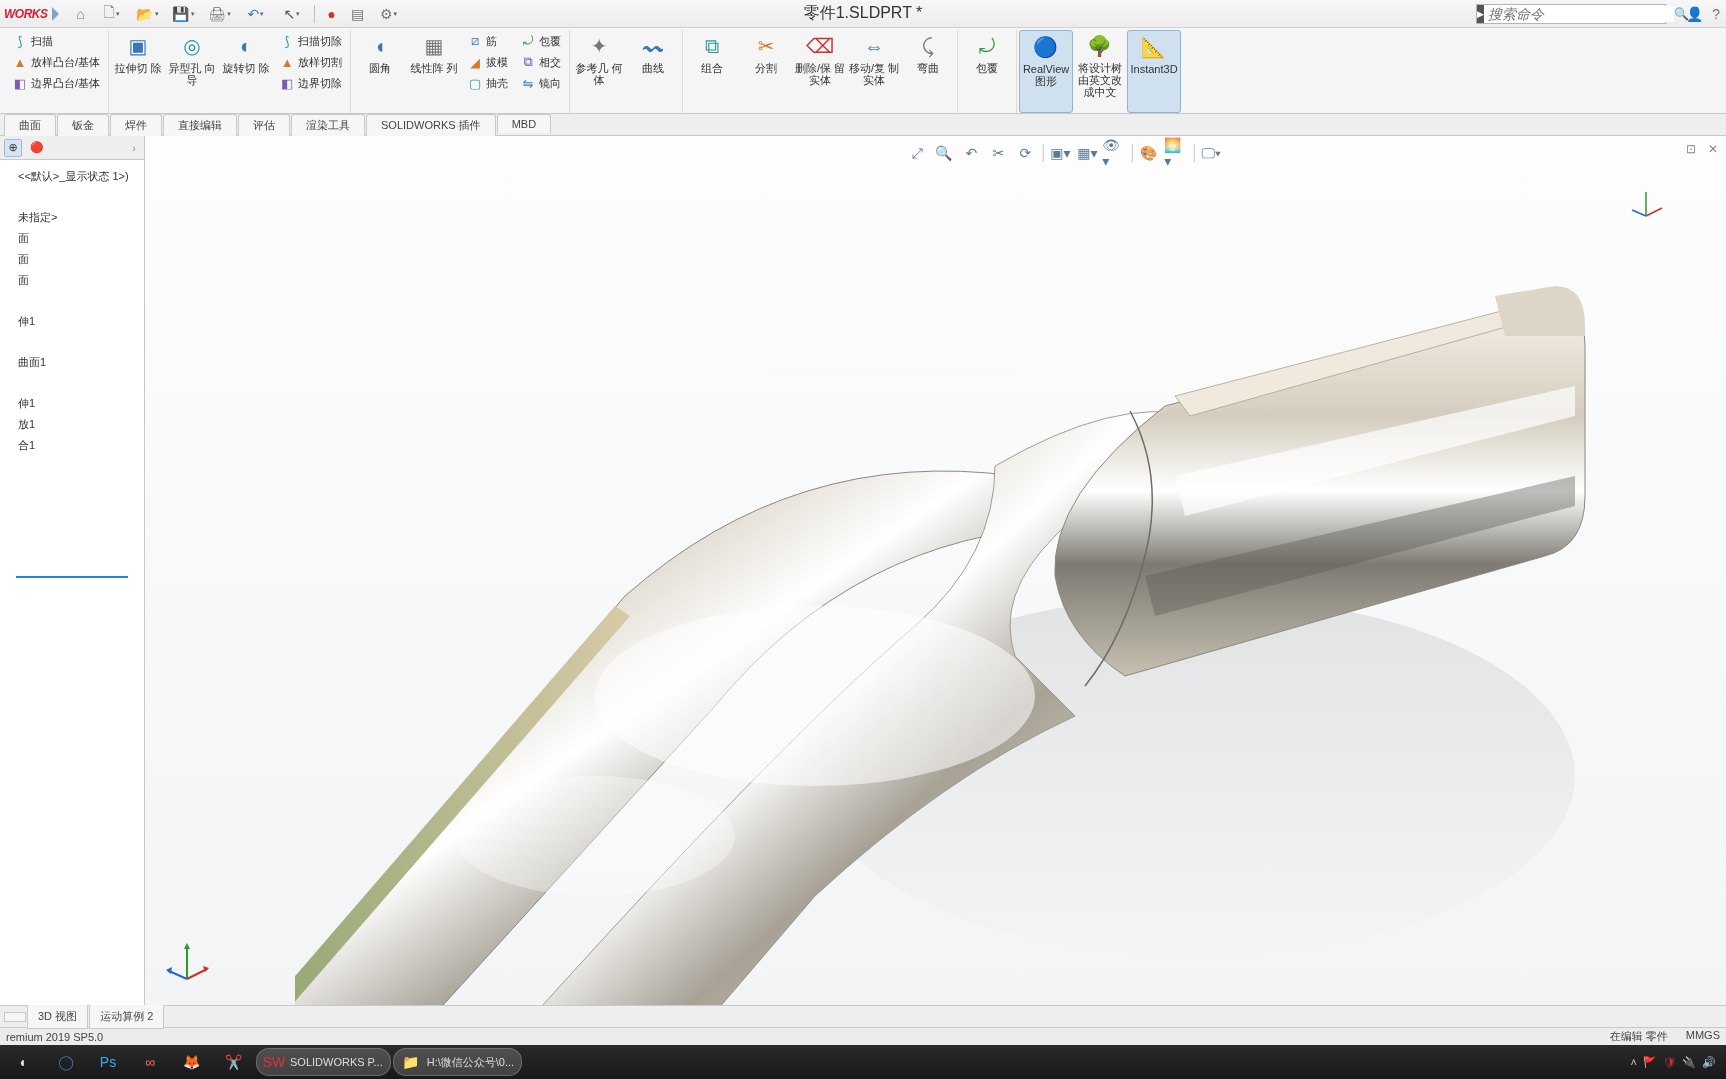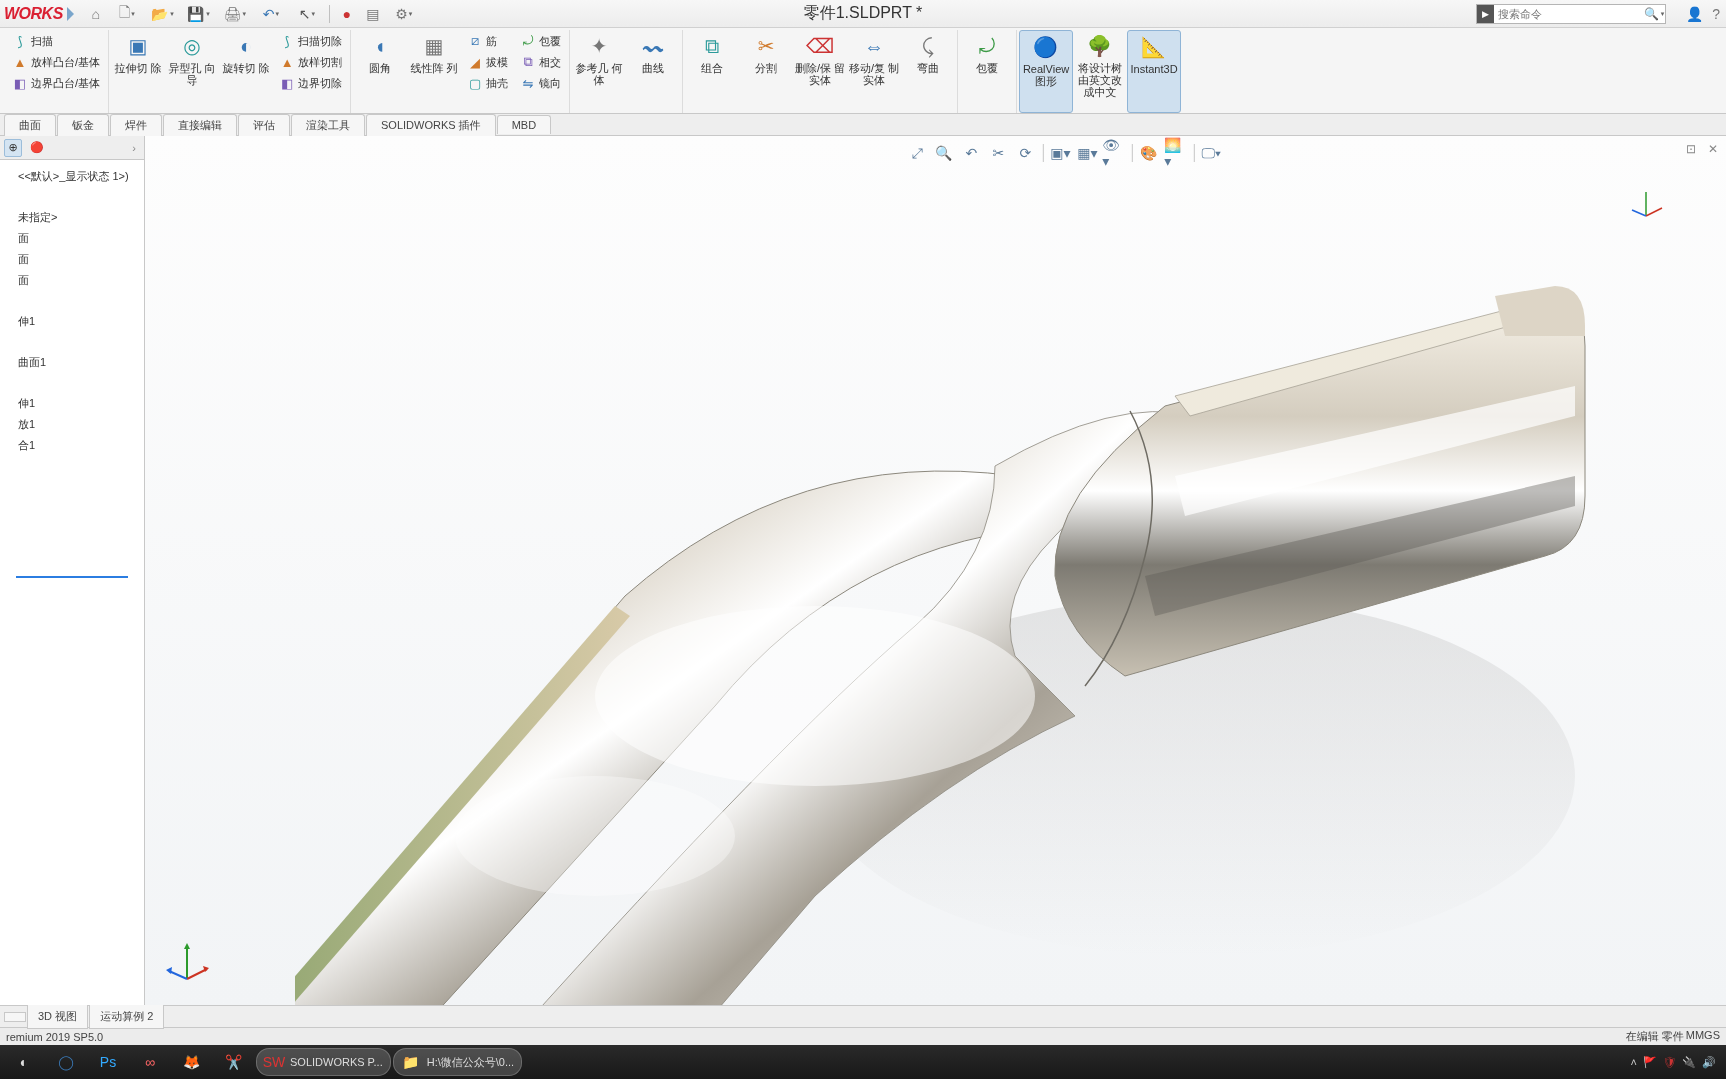--- a/index.html
+++ b/index.html
@@ -1,47 +1,47 @@
 <!DOCTYPE html>
 <html><head>
 <meta charset="utf-8">
 <style>
 * { margin: 0; padding: 0; box-sizing: border-box; font-family: "Microsoft YaHei", Arial, sans-serif; }
 body { width: 1726px; height: 1079px; background: #fff; overflow: hidden; position: relative; }
 
 
 .topbar { height: 28px; background: linear-gradient(#f7f7f7,#ececec); border-bottom: 1px solid #d0d0d0; display: flex; align-items: center; padding: 0 4px; position: relative; }
-.logo { color: #da2032; font-weight: bold; font-style: italic; font-size: 16px; letter-spacing: -0.5px; margin-right: 4px; }
+.logo { color: #da2032; font-weight: bold; font-style: italic; font-size: 12px; letter-spacing: -0.5px; margin-right: 4px; }
 .logo-arrow { width: 0; height: 0; border-left: 7px solid #7aa6cc; border-top: 7px solid transparent; border-bottom: 7px solid transparent; margin-right: 10px; }
 .qat { display: flex; align-items: center; gap: 2px; }
 .qat-item { width: 24px; height: 22px; display: flex; align-items: center; justify-content: center; border-radius: 2px; cursor: pointer; font-size: 14px; color: #555; position: relative; }
 .qat-item.wdd { width: 34px; }
 .qat-sep { width: 1px; height: 18px; background: #c0c0c0; margin: 0 3px; }
 .dd-arrow { font-size: 7px; color: #666; margin-left: 1px; }
 .title-center { position: absolute; left: 50%; transform: translateX(-50%); font-size: 16px; color: #333; }
 .search-wrap { position: absolute; right: 60px; display: flex; align-items: center; background: #fff; border: 1px solid #b5b5b5; height: 20px; width: 190px; }
 .search-play { width: 18px; height: 18px; background: #555; color: #fff; display: flex; align-items: center; justify-content: center; font-size: 9px; }
-.search-input { flex: 1; border: none; outline: none; font-size: 11px; padding: 0 4px; color: #888; }
+.search-input { flex: 1; border: none; outline: none; font-size: 14px; padding: 0 4px; font-style: italic; color: #888; }
 .search-mag { width: 22px; display: flex; align-items: center; justify-content: center; color: #666; font-size: 12px; }
 .top-right { position: absolute; right: 6px; display: flex; gap: 8px; font-size: 14px; color: #777; }
 
 
 .ribbon { height: 86px; background: #f5f5f5; border-bottom: 1px solid #c8c8c8; display: flex; align-items: stretch; padding: 2px 4px 0; }
 .rgroup { display: flex; flex-direction: column; justify-content: flex-start; padding: 0 2px; border-right: 1px solid #dcdcdc; }
 .rgroup:last-child { border-right: none; }
 .rbig { display: flex; flex-direction: column; align-items: center; width: 54px; padding: 2px 0; cursor: pointer; font-size: 11px; color: #333; border-radius: 3px; }
 .rbig.active { background: #cfe0ef; border: 1px solid #8fb4d6; }
 .ricon { width: 28px; height: 28px; margin-bottom: 2px; display: flex; align-items: center; justify-content: center; font-size: 20px; }
 .rlabel { text-align: center; line-height: 1.1; }
 .rstack { display: flex; flex-direction: column; gap: 1px; padding: 1px 2px; }
 .rsmall { display: flex; align-items: center; height: 20px; padding: 0 4px; font-size: 11px; color: #333; cursor: pointer; border-radius: 2px; white-space: nowrap; }
 .rsmall-icon { width: 16px; height: 16px; margin-right: 3px; display: inline-flex; align-items: center; justify-content: center; font-size: 13px; }
 
 
-.cmdtabs { height: 22px; background: #eee; border-bottom: 1px solid #c8c8c8; display: flex; align-items: center; padding-left: 4px; font-size: 11px; }
+.cmdtabs { height: 22px; background: #eee; border-bottom: 1px solid #c8c8c8; display: flex; align-items: flex-start; padding-left: 4px; font-size: 11px; }
 .cmdtab { padding: 3px 14px; border: 1px solid #c8c8c8; border-bottom: none; background: #f6f6f6; margin-right: 1px; cursor: pointer; border-radius: 3px 3px 0 0; color: #444; }
 
 
 .main { display: flex; height: calc(100% - 28px - 86px - 22px - 22px - 18px - 34px); position: relative; }
 .sidepanel { width: 145px; background: #fff; border-right: 1px solid #c8c8c8; display: flex; flex-direction: column; font-size: 11px; color: #333; }
 .side-tabs { height: 24px; background: #eee; border-bottom: 1px solid #c8c8c8; display: flex; align-items: center; padding: 0 4px; gap: 6px; }
 .side-tab-icon { width: 18px; height: 18px; display: flex; align-items: center; justify-content: center; cursor: pointer; border-radius: 2px; }
 .side-tab-icon.active { background: #d4e4f2; border: 1px solid #9cbdda; }
 .side-expand { margin-left: auto; color: #888; cursor: pointer; padding: 0 4px; }
 .tree { flex: 1; padding: 6px 16px; overflow: hidden; }
@@ -63,21 +63,21 @@
 
 .vp-right-icons { position: absolute; right: 4px; top: 4px; display: flex; gap: 4px; }
 .vp-ri { width: 18px; height: 18px; display: flex; align-items: center; justify-content: center; color: #888; font-size: 12px; cursor: pointer; }
 
 
 .viewtabs { height: 22px; background: #eee; border-top: 1px solid #c8c8c8; display: flex; align-items: center; font-size: 11px; padding-left: 4px; }
 .viewtab { padding: 4px 10px; border: 1px solid #c8c8c8; background: #f6f6f6; margin-right: 1px; cursor: pointer; color: #444; }
 
 
 .statusbar { height: 18px; background: #ececec; border-top: 1px solid #c8c8c8; display: flex; align-items: center; font-size: 11px; color: #444; padding: 0 6px; }
-.status-right { margin-left: auto; display: flex; gap: 2px; }
+.status-right { margin-left: auto; display: flex; gap: 18px; }
 
 
 .taskbar { height: 34px; background: linear-gradient(#2a2a2a,#181818); display: flex; align-items: center; padding: 0 4px; gap: 2px; }
 .task-item { height: 28px; min-width: 40px; padding: 0 8px; display: flex; align-items: center; justify-content: center; border-radius: 2px; cursor: pointer; color: #ddd; font-size: 11px; gap: 6px; }
 .task-item.active { background: rgba(255,255,255,0.18); box-shadow: inset 0 0 0 1px rgba(255,255,255,0.2); border-radius: 13px; }
 .task-icon { width: 20px; height: 20px; display: flex; align-items: center; justify-content: center; font-size: 14px; }
 .tray { margin-left: auto; display: flex; align-items: center; gap: 6px; color: #ccc; font-size: 11px; padding-right: 6px; }
 
 
 .c-blue{color:#3a78b5}.c-green{color:#3c9a46}.c-orange{color:#d07a2c}.c-red{color:#c33}.c-purple{color:#7a5db5}.c-teal{color:#2b9a9a}.c-gray{color:#777}

